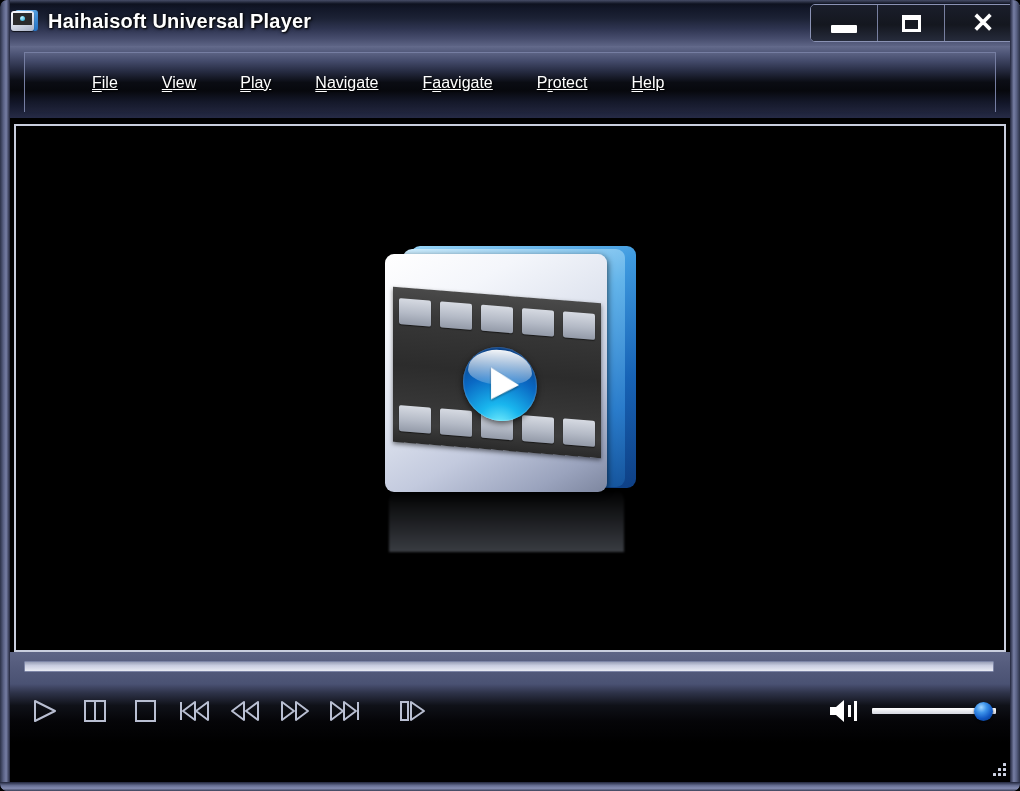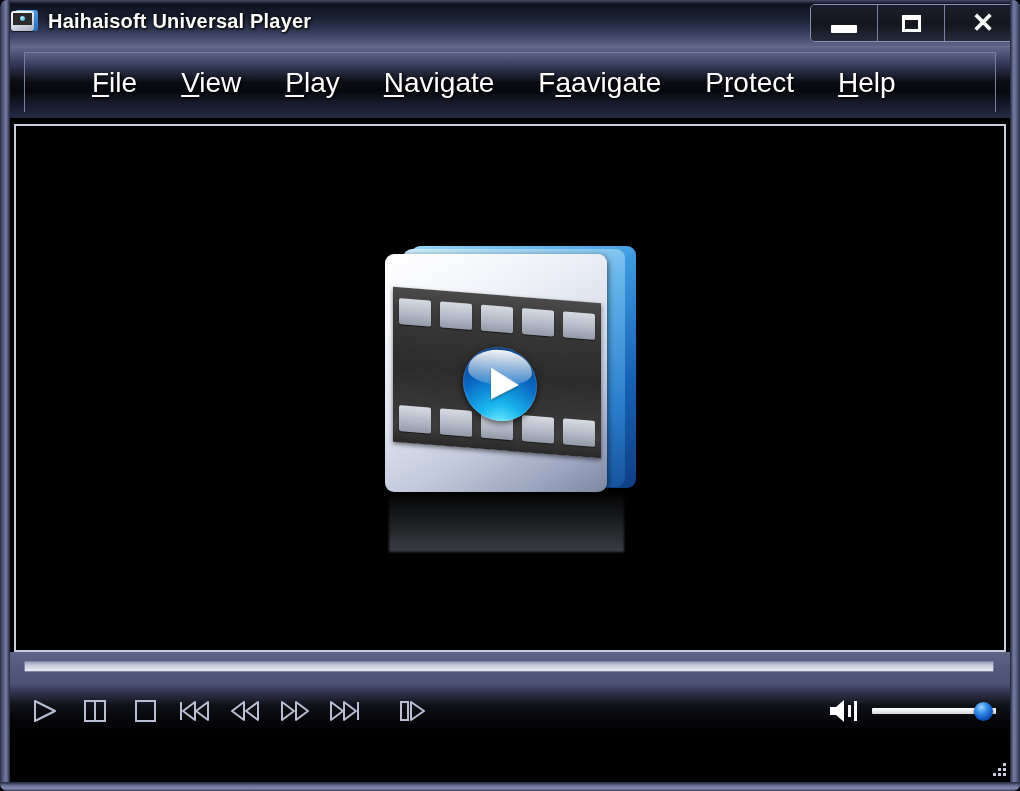--- a/index.html
+++ b/index.html
@@ -135,25 +135,26 @@
     width: 972px; height: 60px;
     border: 1px solid #767ea2;
     border-bottom: none;
     box-sizing: border-box;
     display: flex; align-items: center;
     background: linear-gradient(to bottom,
         #5b6283 0%, #434a6a 14%, #252a40 32%,
         #0a0c13 50%, #07080d 64%, #141829 82%, #20243b 100%);
   }
   .menu-item {
-    color: #ffffff; font-size: 28px;
+    color: #ffffff; font-size: 16px;
     padding: 3px 2px;
     white-space: nowrap;
     cursor: default;
     text-shadow: 1px 1px 2px #000;
+    text-decoration: underline;
   }
   .menu-item u { text-underline-offset: 3px; }
   .menu-gap-1 { width: 65px; }
   .menu-gap { width: 40px; }
 
   
   #video-area {
     position: absolute; left: 14px; top: 124px;
     width: 992px; height: 528px;
     box-sizing: border-box;

